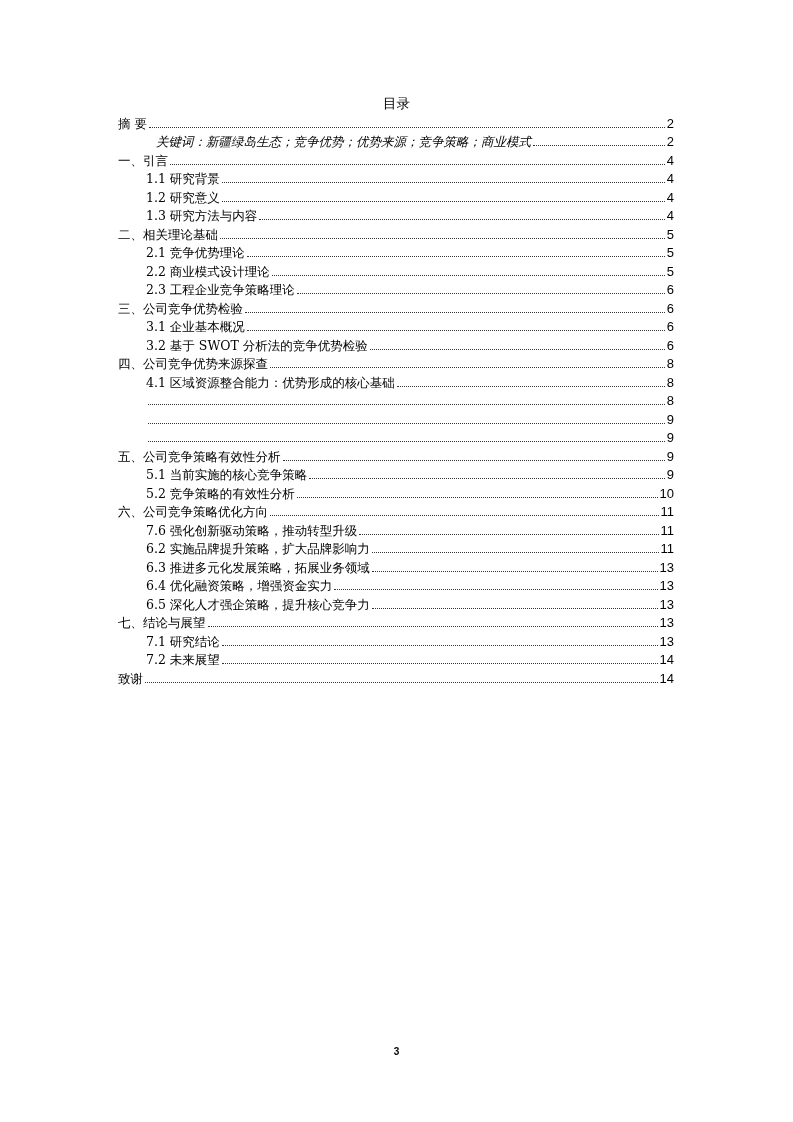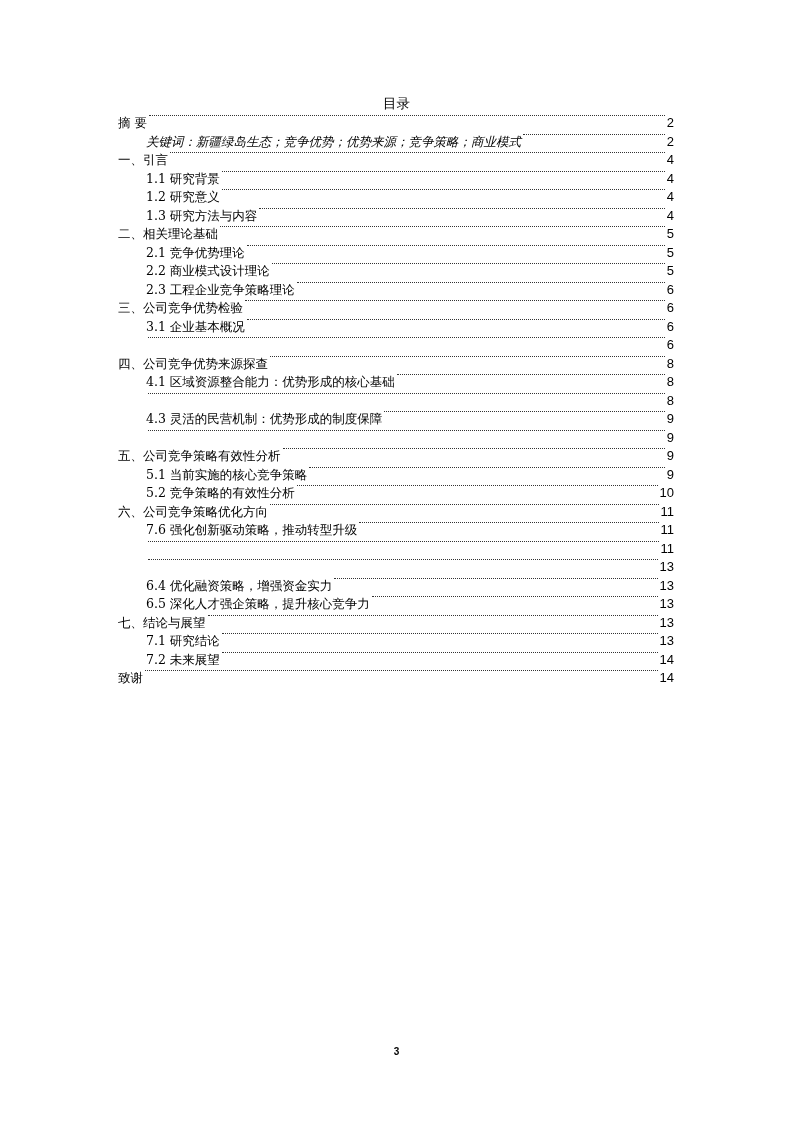--- a/index.html
+++ b/index.html
@@ -2,25 +2,25 @@
 <html><head>
   <meta charset="utf-8">
   <style>
     html, body { margin: 0; padding: 0; background: #ffffff; }
     body { width: 793px; height: 1122px; position: relative; overflow: hidden;
            font-family: "DejaVu Serif", "Liberation Serif", serif; color: #000; }
     .page { position: absolute; left: 0; top: 0; width: 793px; height: 1105px; }
     .toc-title { position: absolute; top: 94px; left: 0; width: 793px; text-align: center;
                  font-size: 13.5px; line-height: 18px; }
     .toc { position: absolute; top: 114px; left: 118px; width: 556px; }
-    .toc-row { display: flex; align-items: flex-start; height: 18.5px; font-size: 12.5px;
+    .toc-row { display: flex; align-items: flex-end; height: 18.5px; font-size: 12.5px;
                line-height: 18px; white-space: nowrap; }
     .toc-row.l2 { padding-left: 28px; }
     .toc-row .label { flex: 0 0 auto; }
-    .toc-row .label.kw { font-family: "DejaVu Sans", "Liberation Sans", sans-serif; font-style: italic; }
+    .toc-row .label.kw { font-family: "DejaVu Sans", "Liberation Sans", sans-serif; font-style: italic; margin-left: 10px; }
     .toc-row .dots { flex: 1 1 auto; border-bottom: 1px dotted #333; margin: 0 2px 5px 2px; height: 1px; }
     .toc-row .pg { flex: 0 0 auto; font-family: "Liberation Sans", sans-serif; font-size: 13px; }
     .page-number { position: absolute; top: 1046px; left: 0; width: 793px; text-align: center;
                    font-family: "Liberation Sans", sans-serif; font-size: 10px; font-weight: bold; }
   </style>
 </head>
 <body>
 
 <div class="page">
   <div class="toc-title">目录</div>
@@ -80,39 +80,39 @@
         <span class="label">三、公司竞争优势检验</span>
         <span class="dots"></span>
         <span class="pg">6</span>
       </div>
     <div class="toc-row l2">
         <span class="label">3.1 企业基本概况</span>
         <span class="dots"></span>
         <span class="pg">6</span>
       </div>
     <div class="toc-row l2">
+        <span class="label">3.2 基于 SWOT 分析法的竞争优势检验</span>
         <span class="dots"></span>
         <span class="pg">6</span>
       </div>
     <div class="toc-row l1">
         <span class="label">四、公司竞争优势来源探查</span>
         <span class="dots"></span>
         <span class="pg">8</span>
       </div>
     <div class="toc-row l2">
         <span class="label">4.1 区域资源整合能力：优势形成的核心基础</span>
         <span class="dots"></span>
         <span class="pg">8</span>
       </div>
     <div class="toc-row l2">
         <span class="dots"></span>
         <span class="pg">8</span>
       </div>
     <div class="toc-row l2">
-        <span class="label">4.3 灵活的民营机制：优势形成的制度保障</span>
         <span class="dots"></span>
         <span class="pg">9</span>
       </div>
     <div class="toc-row l2">
         <span class="dots"></span>
         <span class="pg">9</span>
       </div>
     <div class="toc-row l1">
         <span class="label">五、公司竞争策略有效性分析</span>
         <span class="dots"></span>
@@ -132,24 +132,26 @@
         <span class="label">六、公司竞争策略优化方向</span>
         <span class="dots"></span>
         <span class="pg">11</span>
       </div>
     <div class="toc-row l2">
         <span class="label">7.6 强化创新驱动策略，推动转型升级</span>
         <span class="dots"></span>
         <span class="pg">11</span>
       </div>
     <div class="toc-row l2">
+        <span class="label">6.2 实施品牌提升策略，扩大品牌影响力</span>
         <span class="dots"></span>
         <span class="pg">11</span>
       </div>
     <div class="toc-row l2">
+        <span class="label">6.3 推进多元化发展策略，拓展业务领域</span>
         <span class="dots"></span>
         <span class="pg">13</span>
       </div>
     <div class="toc-row l2">
         <span class="label">6.4 优化融资策略，增强资金实力</span>
         <span class="dots"></span>
         <span class="pg">13</span>
       </div>
     <div class="toc-row l2">
         <span class="label">6.5 深化人才强企策略，提升核心竞争力</span>

